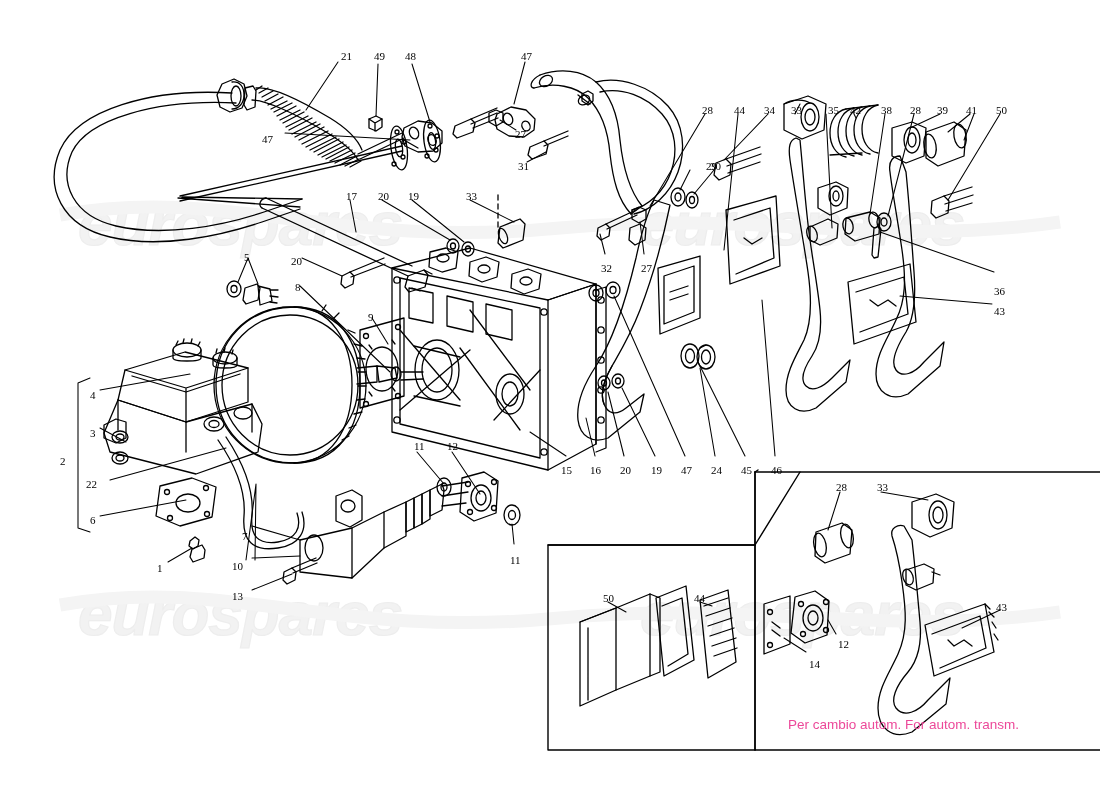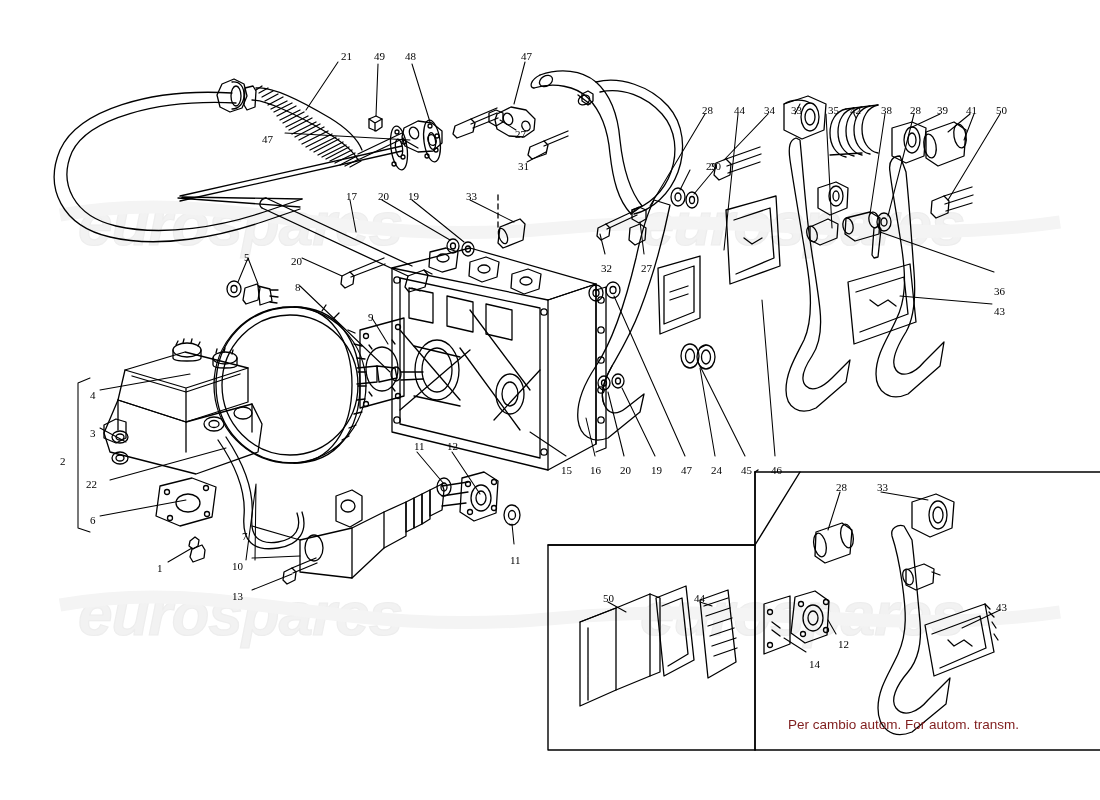--- a/index.html
+++ b/index.html
@@ -9,21 +9,21 @@
     width:1100px;height:800px;overflow:hidden;position:relative;
   }
   #stage{position:relative;width:1100px;height:800px;background:#ffffff;}
   #stage svg{position:absolute;left:0;top:0;}
   .wm{position:absolute;font-weight:bold;letter-spacing:-1px;
       color:#f2f2f2;-webkit-text-stroke:1.2px #ededed;
       user-select:none;pointer-events:none;font-style:italic;}
   .callout{position:absolute;font-size:11px;color:#000;
       font-family:"Liberation Serif", serif;white-space:nowrap;
       letter-spacing:0px;}
-  .caption{position:absolute;font-size:13.5px;color:#7f1d1d;
+  .caption{position:absolute;font-size:13.5px;color:#ec4899;
       font-family:"Liberation Sans", sans-serif;white-space:nowrap;}
 </style>
 </head>
 <body>
 
 <div id="stage">
 
   <div class="wm" style="left:78px;top:188px;font-size:62px;">eurospares</div>
   <div class="wm" style="left:640px;top:188px;font-size:62px;">eurospares</div>
   <div class="wm" style="left:78px;top:578px;font-size:62px;">eurospares</div>

